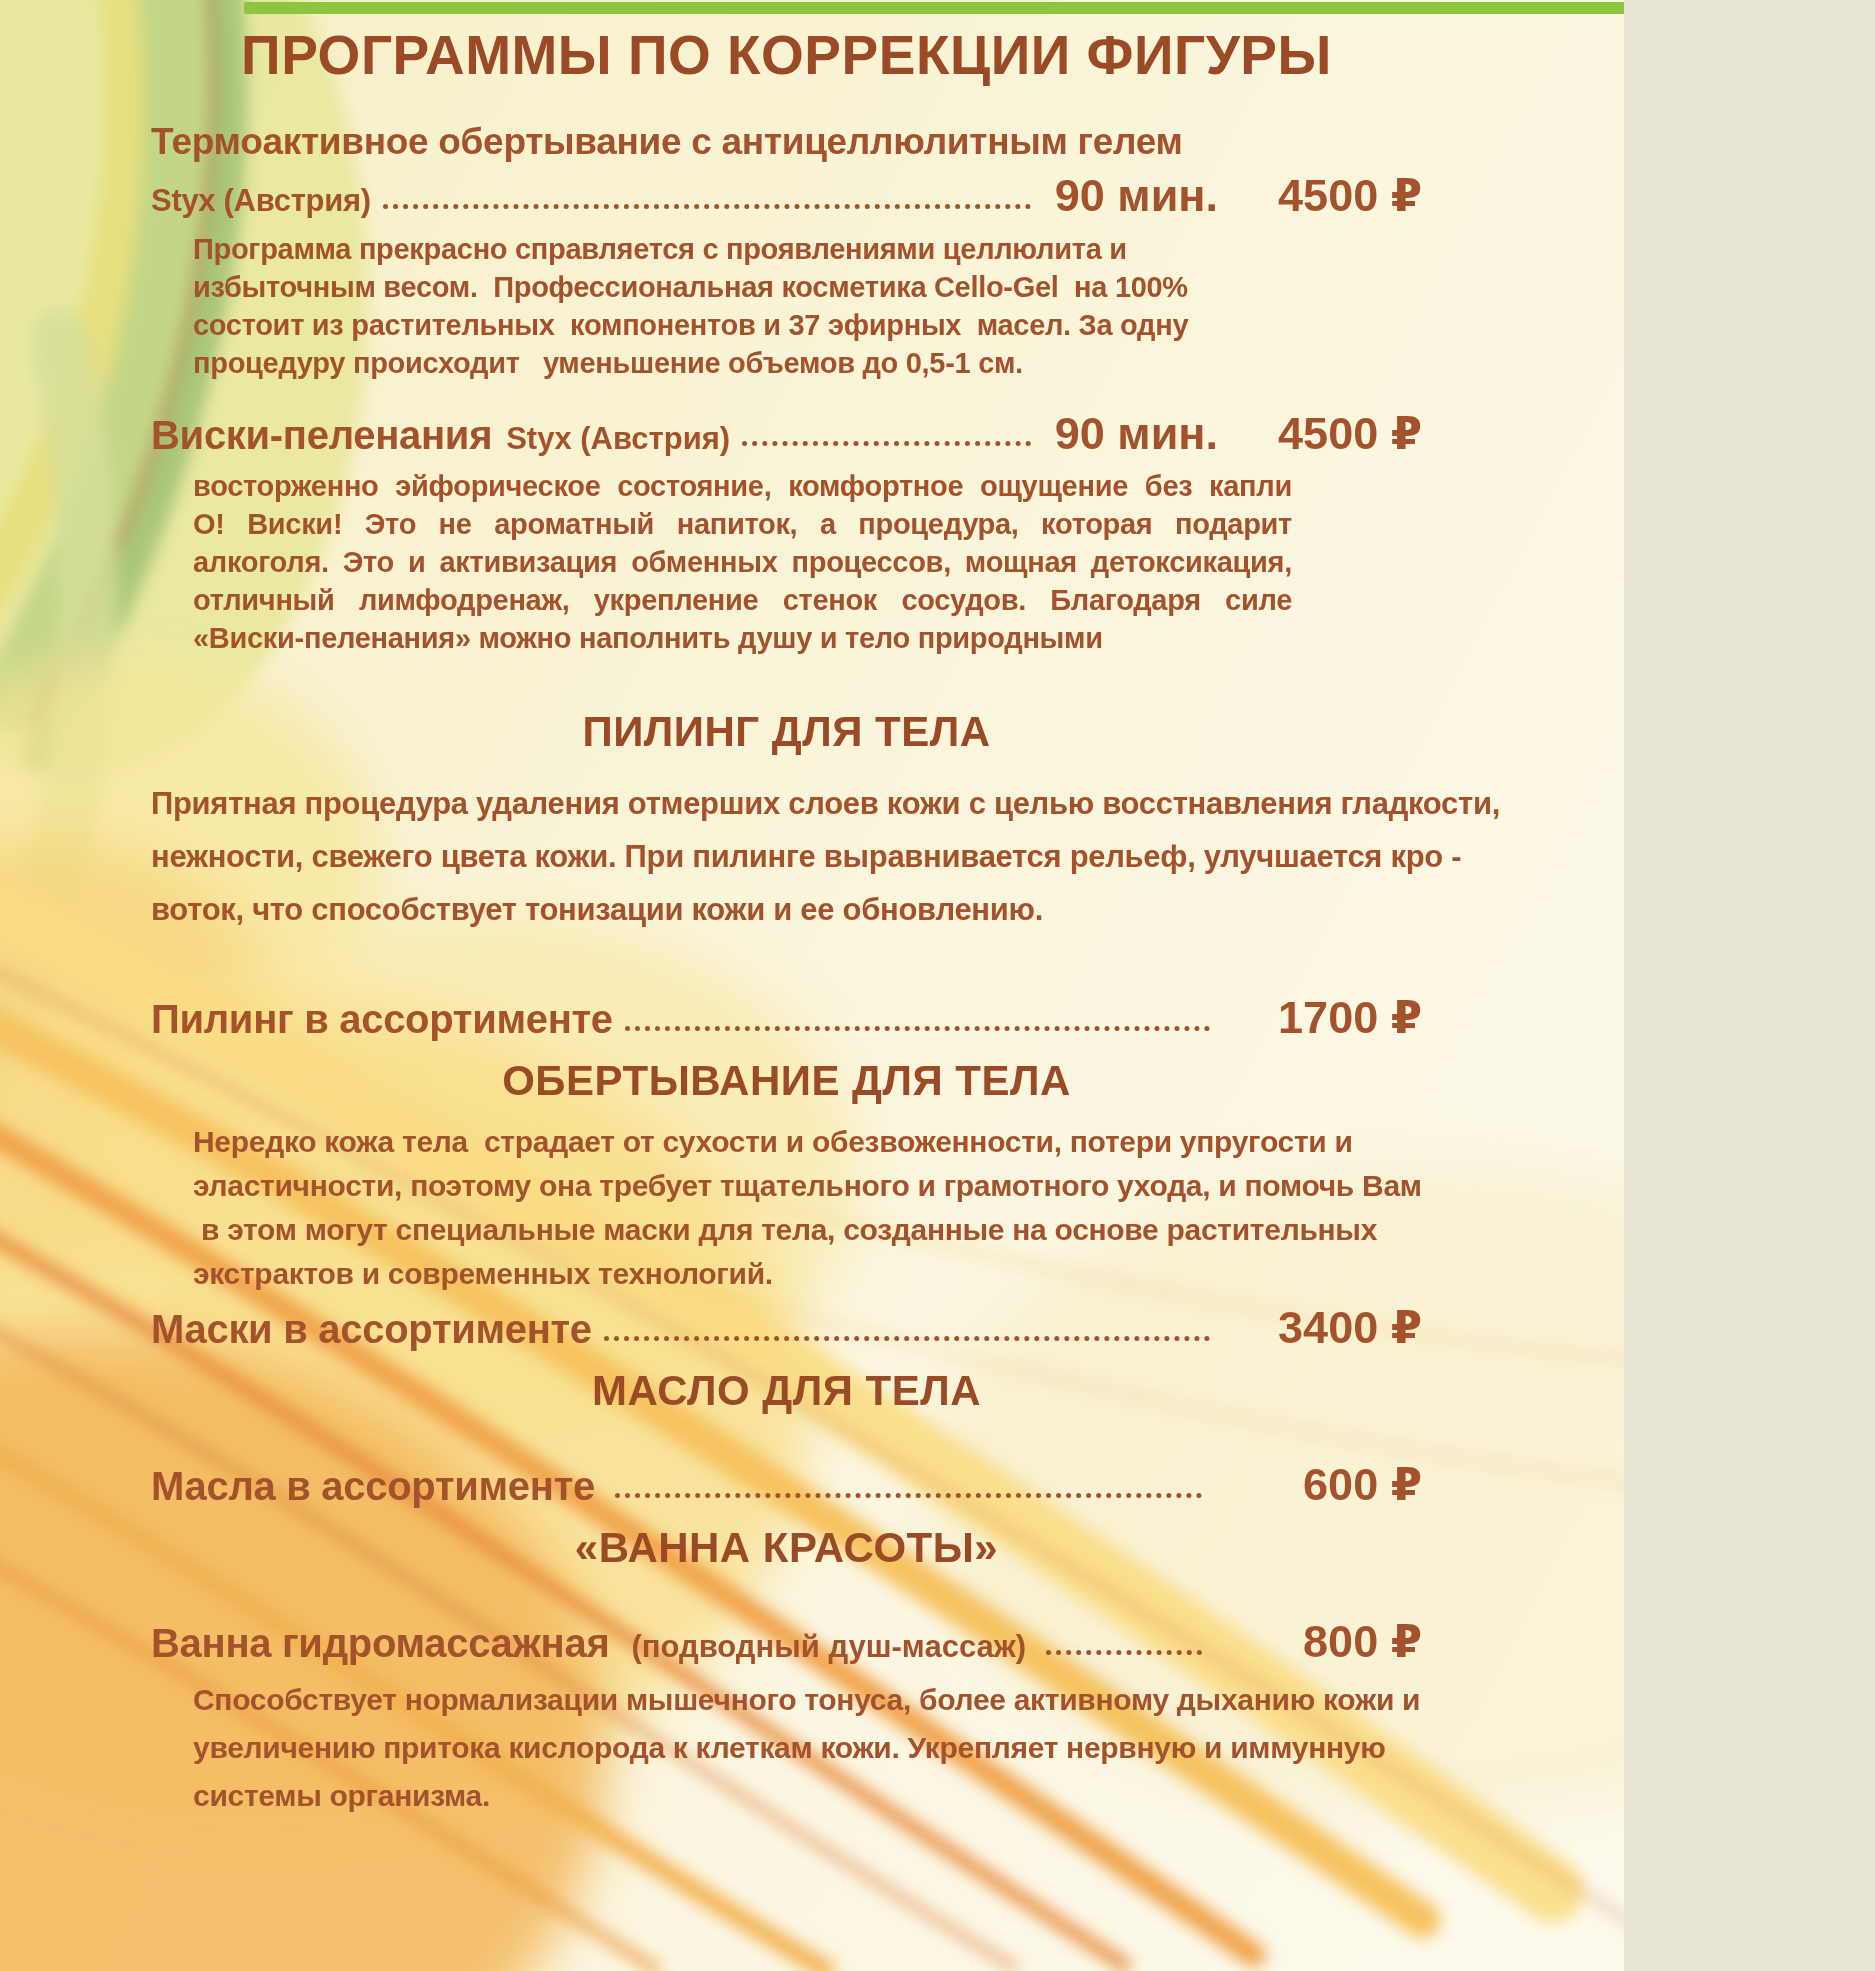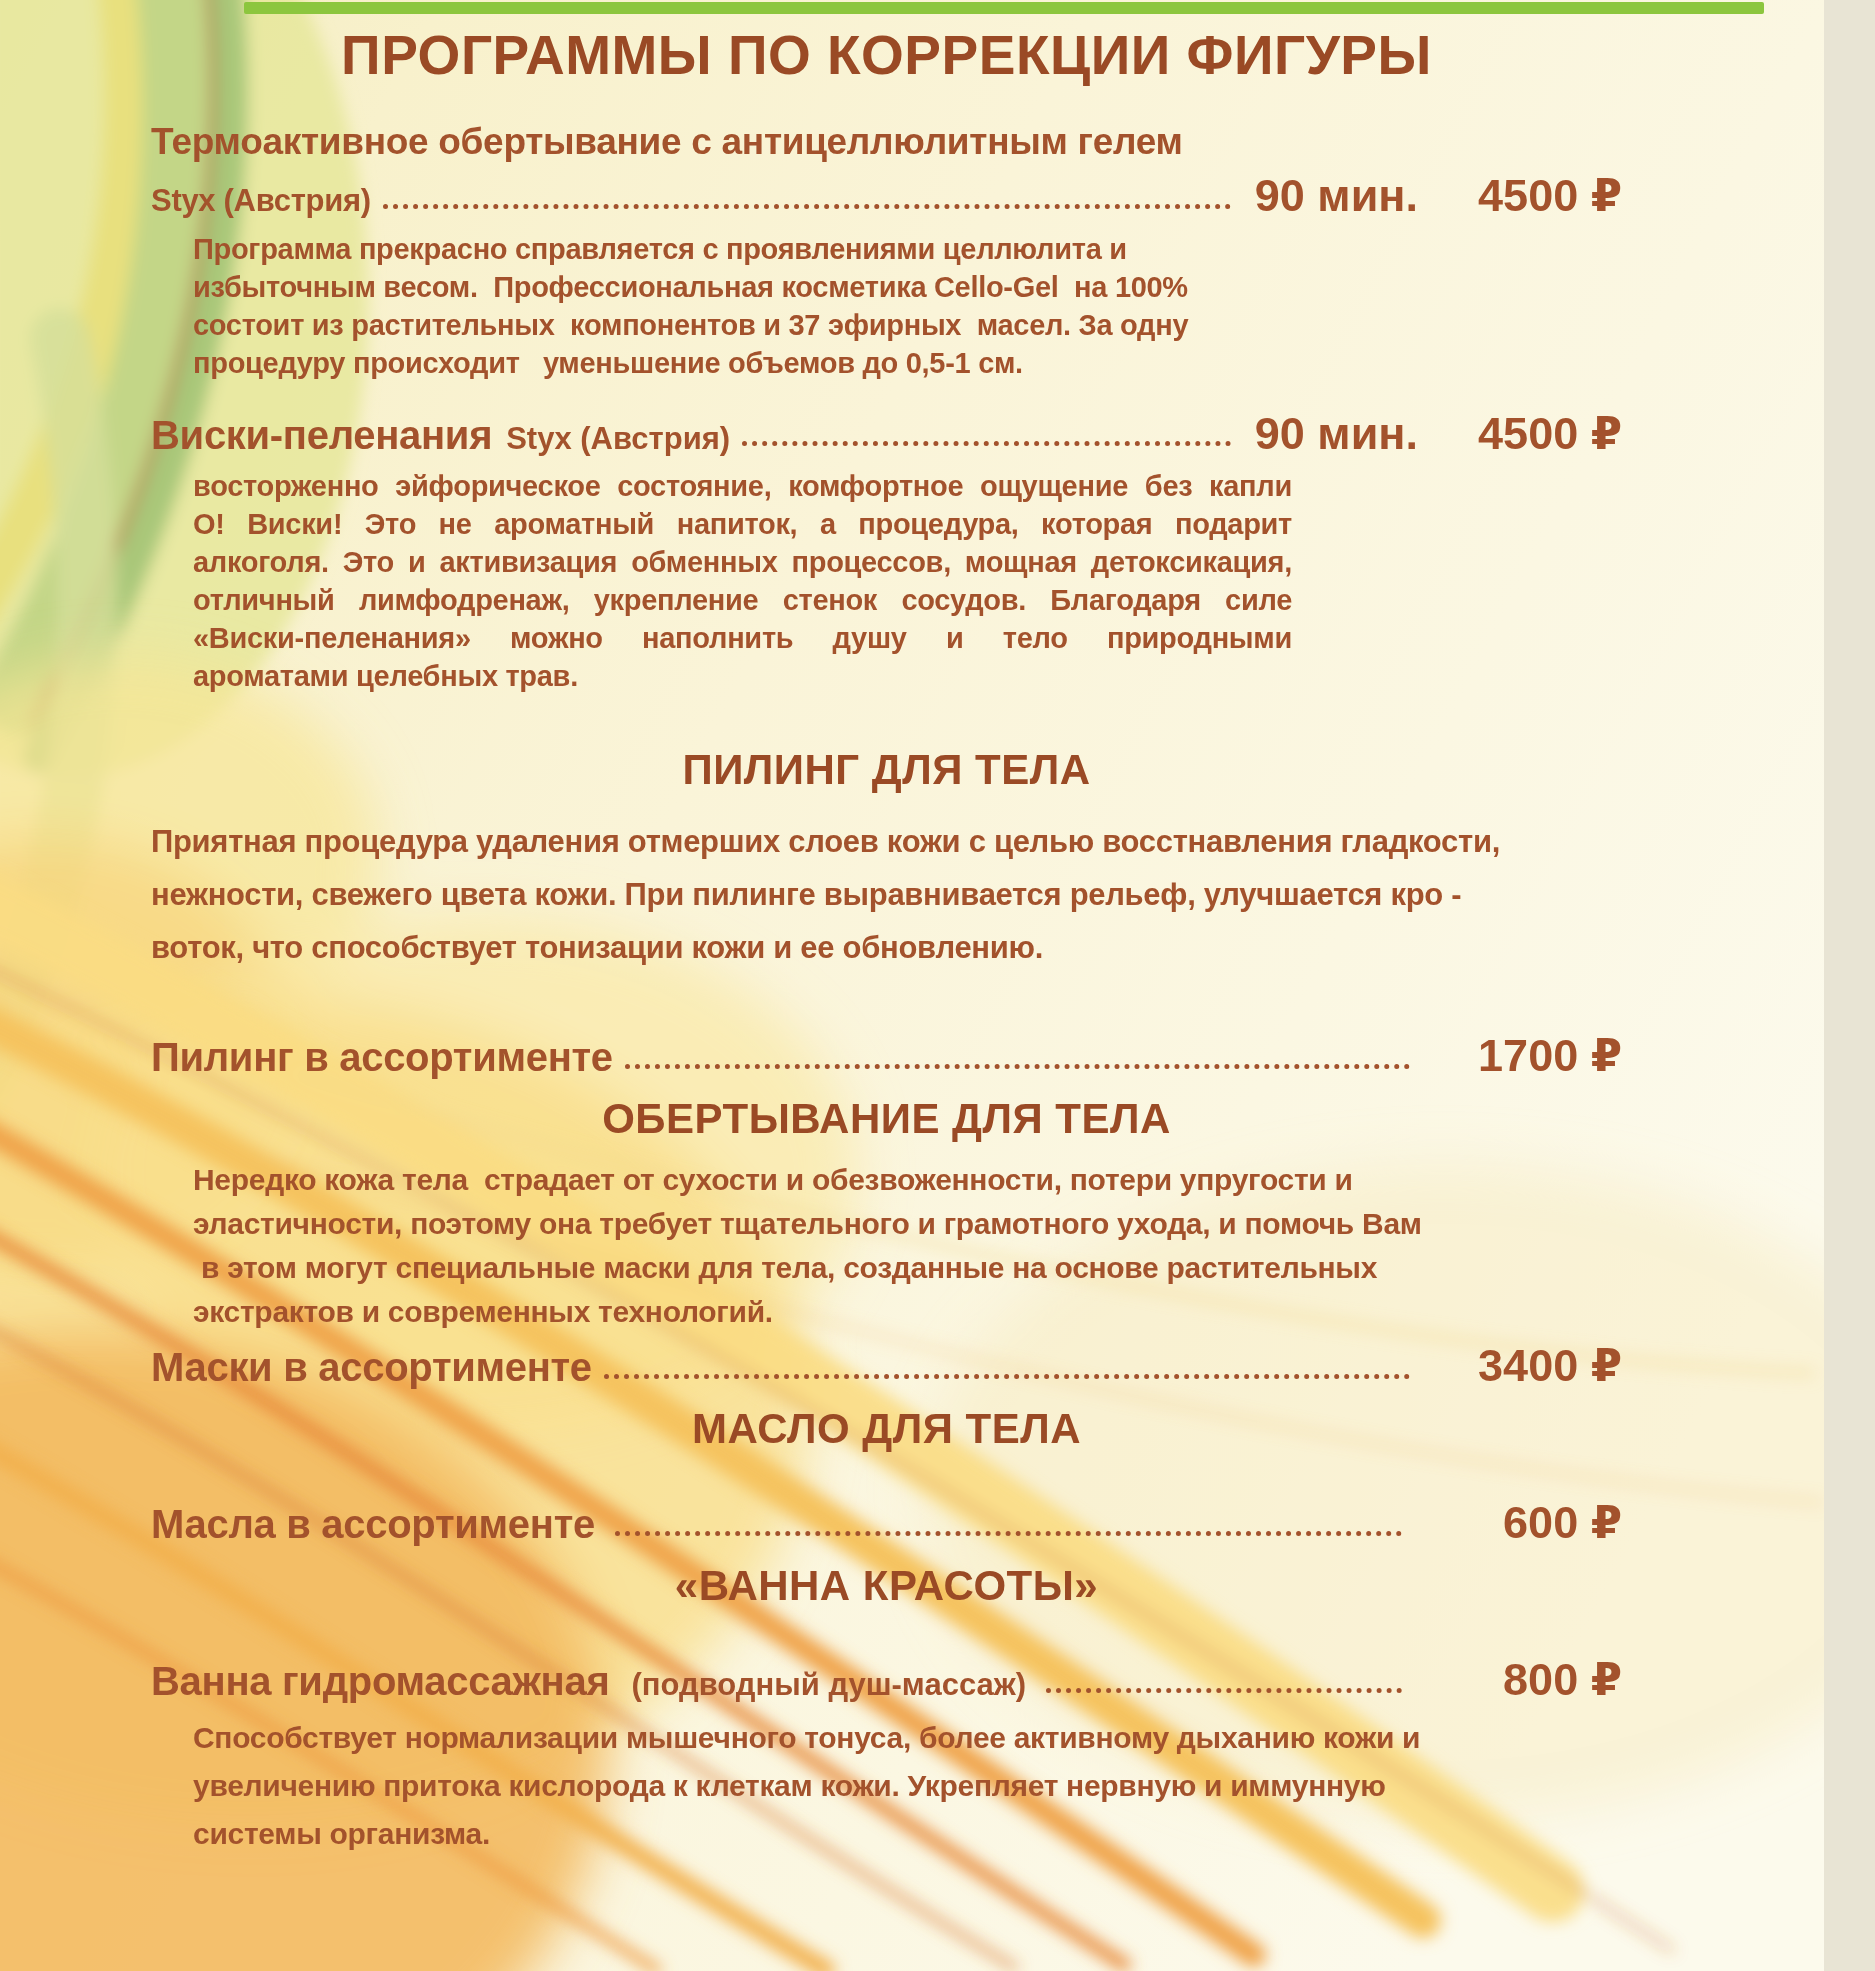--- a/index.html
+++ b/index.html
@@ -4,21 +4,21 @@
 <style>
   :root{
     --brown:#A3522C;
     --brown-dark:#9A4A25;
     --green:#8CC63E;
     --cream:#FAF3D6;
   }
   *{box-sizing:border-box;margin:0;padding:0}
   html,body{background:#e8e4d4}
   body{font-family:"Liberation Sans","DejaVu Sans",sans-serif;font-weight:700;color:var(--brown);}
-  .page{position:relative;width:1824px;height:1971px;background:var(--cream);overflow:hidden;}
+  .page{position:relative;width:1624px;height:1971px;background:var(--cream);overflow:hidden;}
   .bg{position:absolute;inset:0;display:block;}
   .green-bar{position:absolute;left:244px;top:2px;width:1520px;height:12px;background:var(--green);border-radius:2px;}
   .content{position:relative;padding:0 202px 0 151px;}
   .page-title{font-size:55px;line-height:1.15;text-align:center;color:var(--brown-dark);letter-spacing:0.5px;margin-top:24px;}
   .section-heading{font-size:42px;line-height:1.1;text-align:center;color:var(--brown-dark);margin-top:14px;letter-spacing:0.5px;}
   .section:nth-of-type(2) .section-heading{margin-top:52px;}
   .item-title{font-size:37px;line-height:1.15;margin-top:34px;letter-spacing:-0.3px;}
   .price-row{display:flex;align-items:baseline;font-size:45px;line-height:1.15;margin-top:6px;}
   .desc + .price-row{margin-top:26px;}
   .price-row.gap{margin-top:56px;}
@@ -119,21 +119,20 @@
             <span class="leader"></span>
             <span class="time">90 мин.</span>
             <span class="price">4500 ₽</span>
           </div>
           <div class="desc justify">
             <div class="line">восторженно эйфорическое состояние, комфортное ощущение без капли</div>
             <div class="line">О! Виски! Это не ароматный напиток, а процедура, которая подарит</div>
             <div class="line">алкоголя. Это и активизация обменных процессов, мощная детоксикация,</div>
             <div class="line">отличный лимфодренаж, укрепление стенок сосудов. Благодаря силе</div>
             <div class="line">«Виски-пеленания» можно наполнить душу и тело природными</div>
-            <div class="line">ароматами целебных трав.</div>
           </div>
         </section>
         <section class="section">
           <h2 class="section-heading">ПИЛИНГ ДЛЯ ТЕЛА</h2>
           <div class="intro wide">
             <div class="line">Приятная процедура удаления отмерших слоев кожи с целью восстнавления гладкости,</div>
             <div class="line">нежности, свежего цвета кожи. При пилинге выравнивается рельеф, улучшается кро -</div>
             <div class="line">воток, что способствует тонизации кожи и ее обновлению.</div>
           </div>
           <div class="price-row gap">

